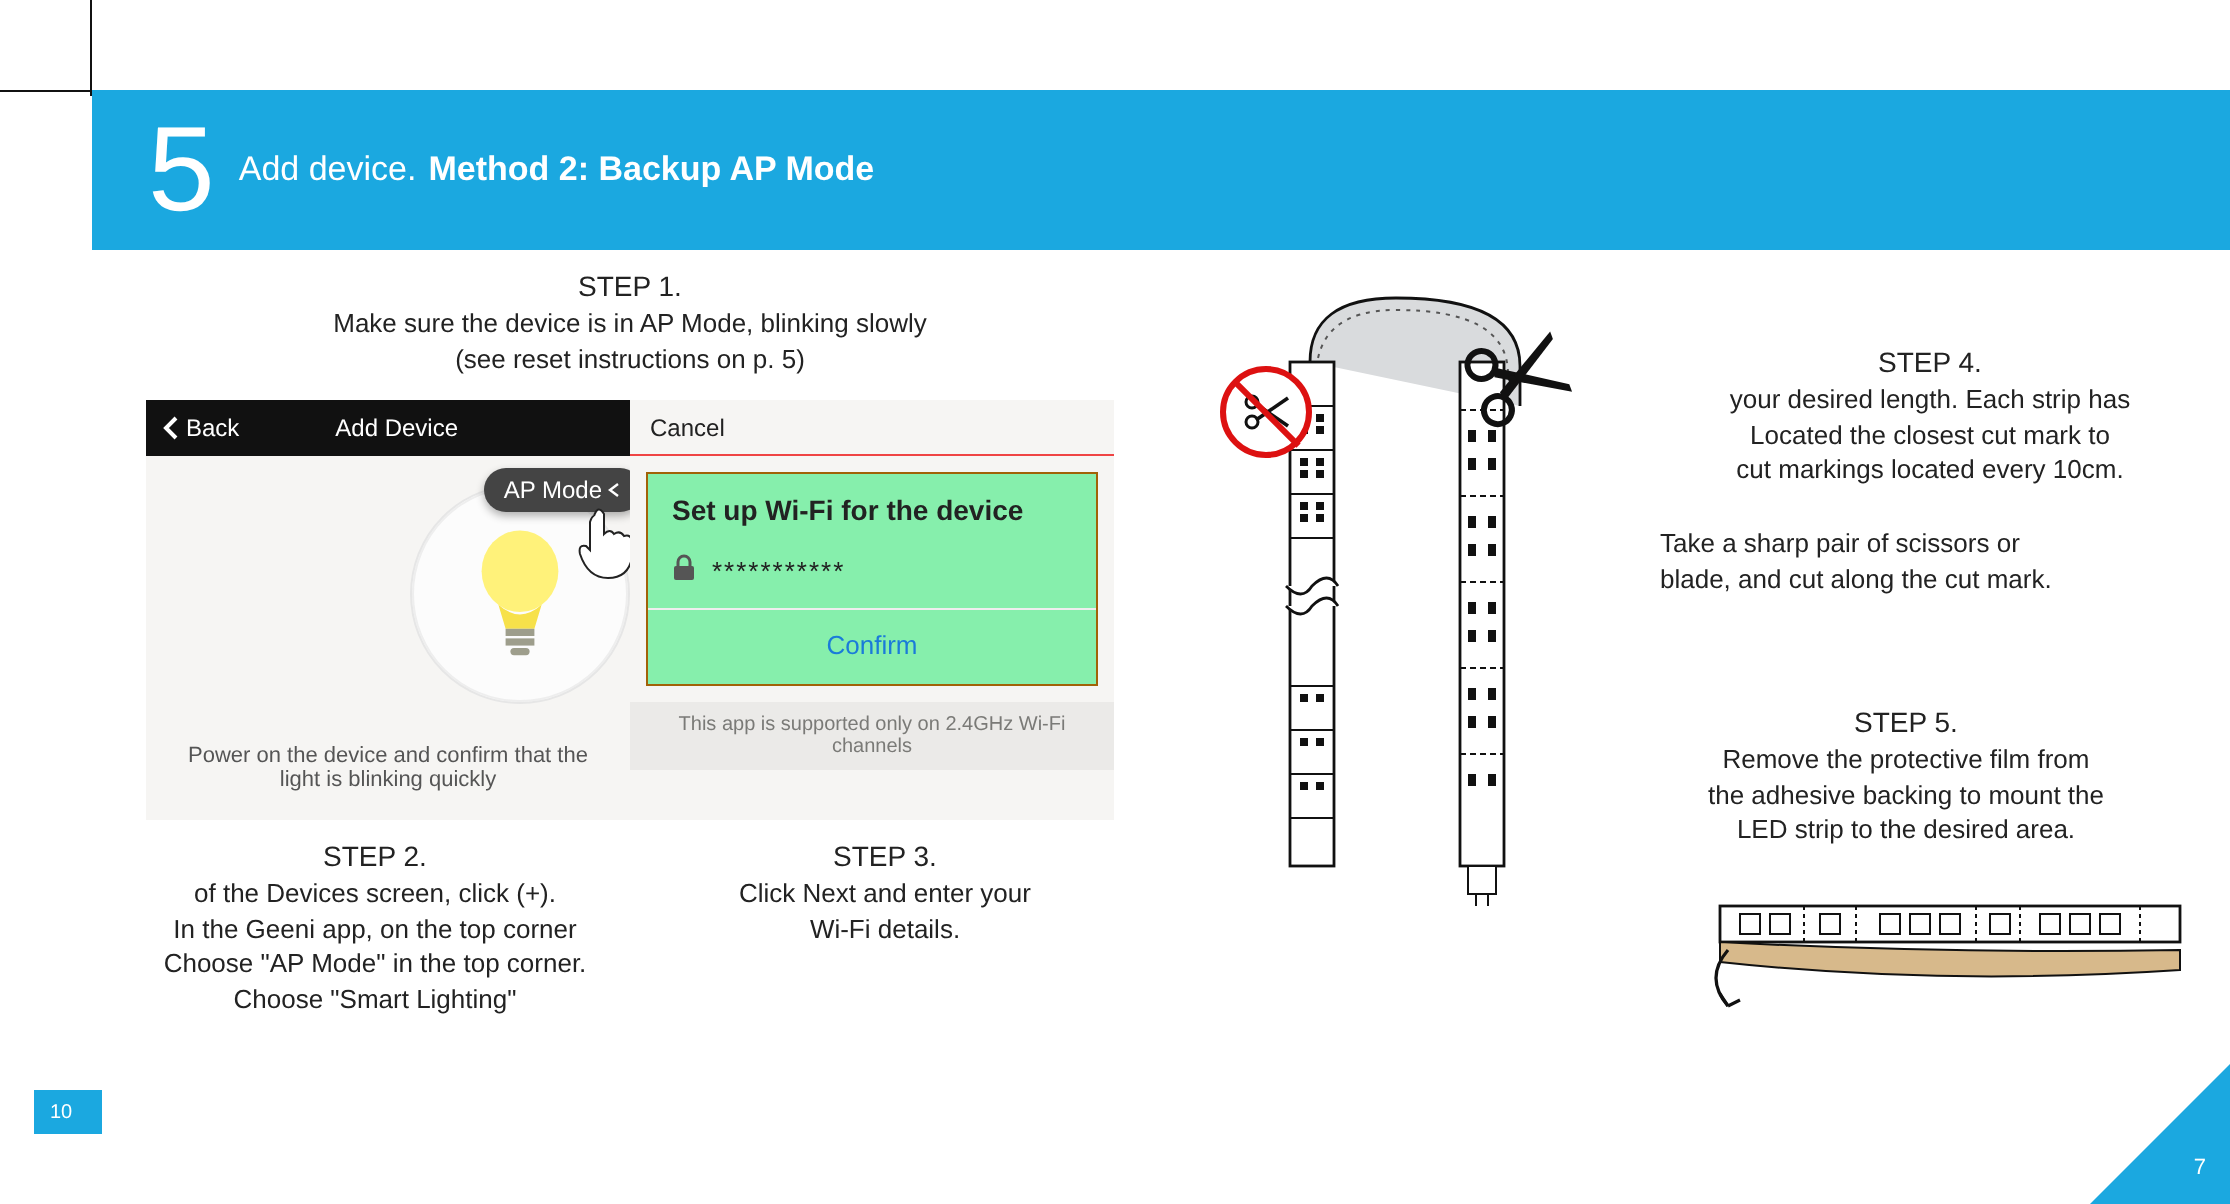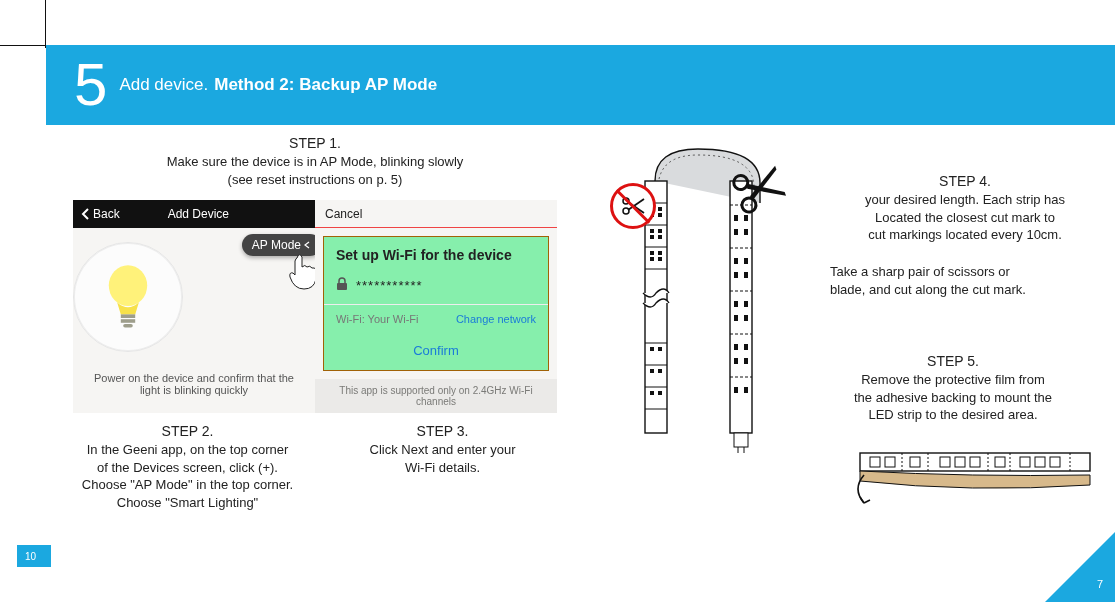--- a/index.html
+++ b/index.html
@@ -71,21 +71,21 @@
     color: #fff;
     height: 28px;
     display: flex;
     align-items: center;
     justify-content: space-between;
     padding: 0 8px;
     font-size: 12px;
   }
   .chev { display:inline-flex; align-items:center; gap:4px;justify-content:center;}
   .bulb-wrap {
-    display:flex; align-items:center; justify-content:flex-start;
+    display:flex; align-items:center; justify-content:flex-end;
     height: 138px;
     background:#f6f5f3;
     position: relative;
   }
   .bulb-circle {
     width: 110px; height:110px; border-radius:50%;
     background: #fcfcfc;
     border:1px solid #e6e6e6;
     box-shadow: 0 0 0 1px #eee inset;
     display:flex; align-items:center; justify-content:center;
@@ -257,35 +257,31 @@
         <div class="phone-b-title">Set up Wi-Fi for the device</div>
         <div class="pw-row">
           <span class="lock">
             <svg width="12" height="14" viewBox="0 0 12 14">
                 <rect x="1" y="6" width="10" height="7" rx="1" fill="#555"></rect>
                 <path d="M3 6 V4 a3 3 0 0 1 6 0 V6" fill="none" stroke="#555" stroke-width="1.5"></path>
               </svg>
           </span>
           <span class="pw-val">***********</span>
         </div>
-        <div class="wifi-row">
-          <span class="wifi-label">Wi-Fi: Your Wi-Fi</span>
-          <span class="wifi-change">Change network</span>
-        </div>
         <div class="confirm-row">Confirm</div>
       </div>
       <div class="phone-b-note">This app is supported only on 2.4GHz Wi-Fi channels</div>
     </div>
   </div>
 
   <div class="bottom-steps">
     <div>
       <div class="step-title">STEP 2.</div>
+      <div class="step-body">of the Devices screen, click (+).</div>
       <div class="step-body">In the Geeni app, on the top corner</div>
-      <div class="step-body">of the Devices screen, click (+).</div>
       <div class="step-body">Choose "AP Mode" in the top corner.</div>
       <div class="step-body">Choose "Smart Lighting"</div>
     </div>
     <div>
       <div class="step-title">STEP 3.</div>
       <div class="step-body">Click Next and enter your</div>
       <div class="step-body">Wi-Fi details.</div>
     </div>
   </div>
 </div>

